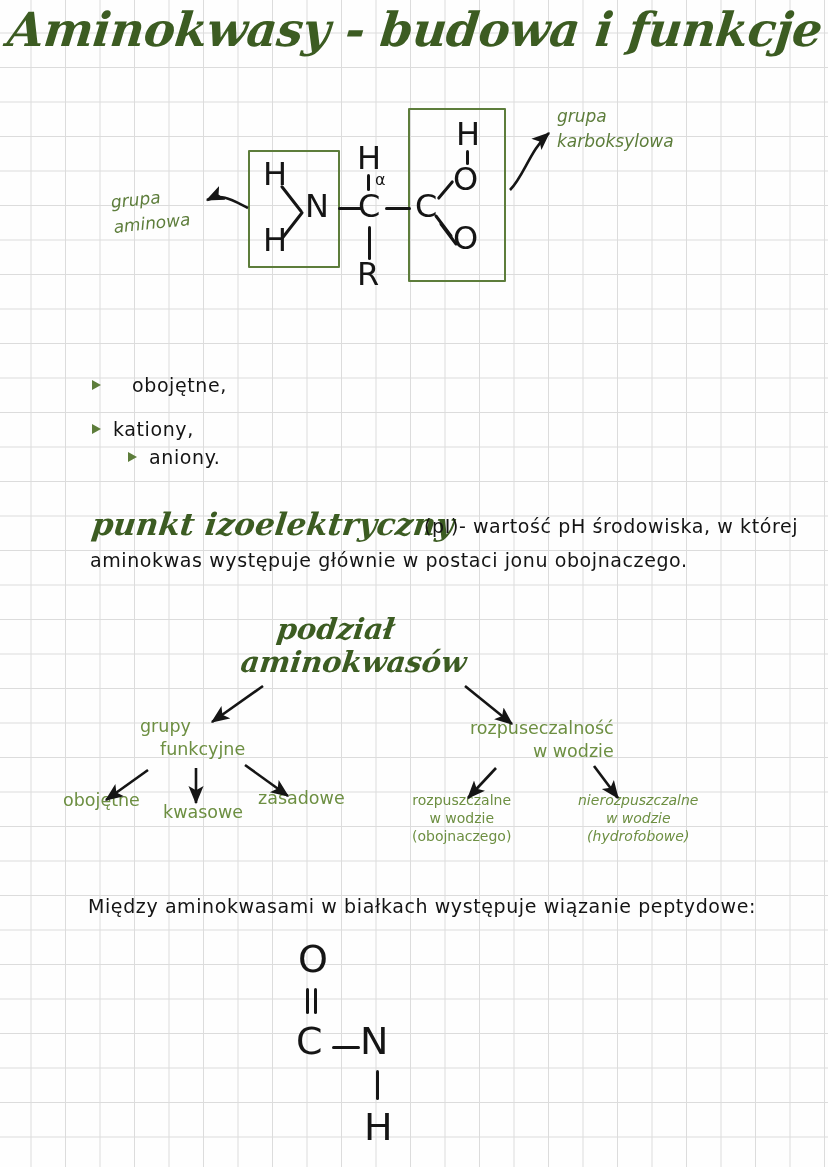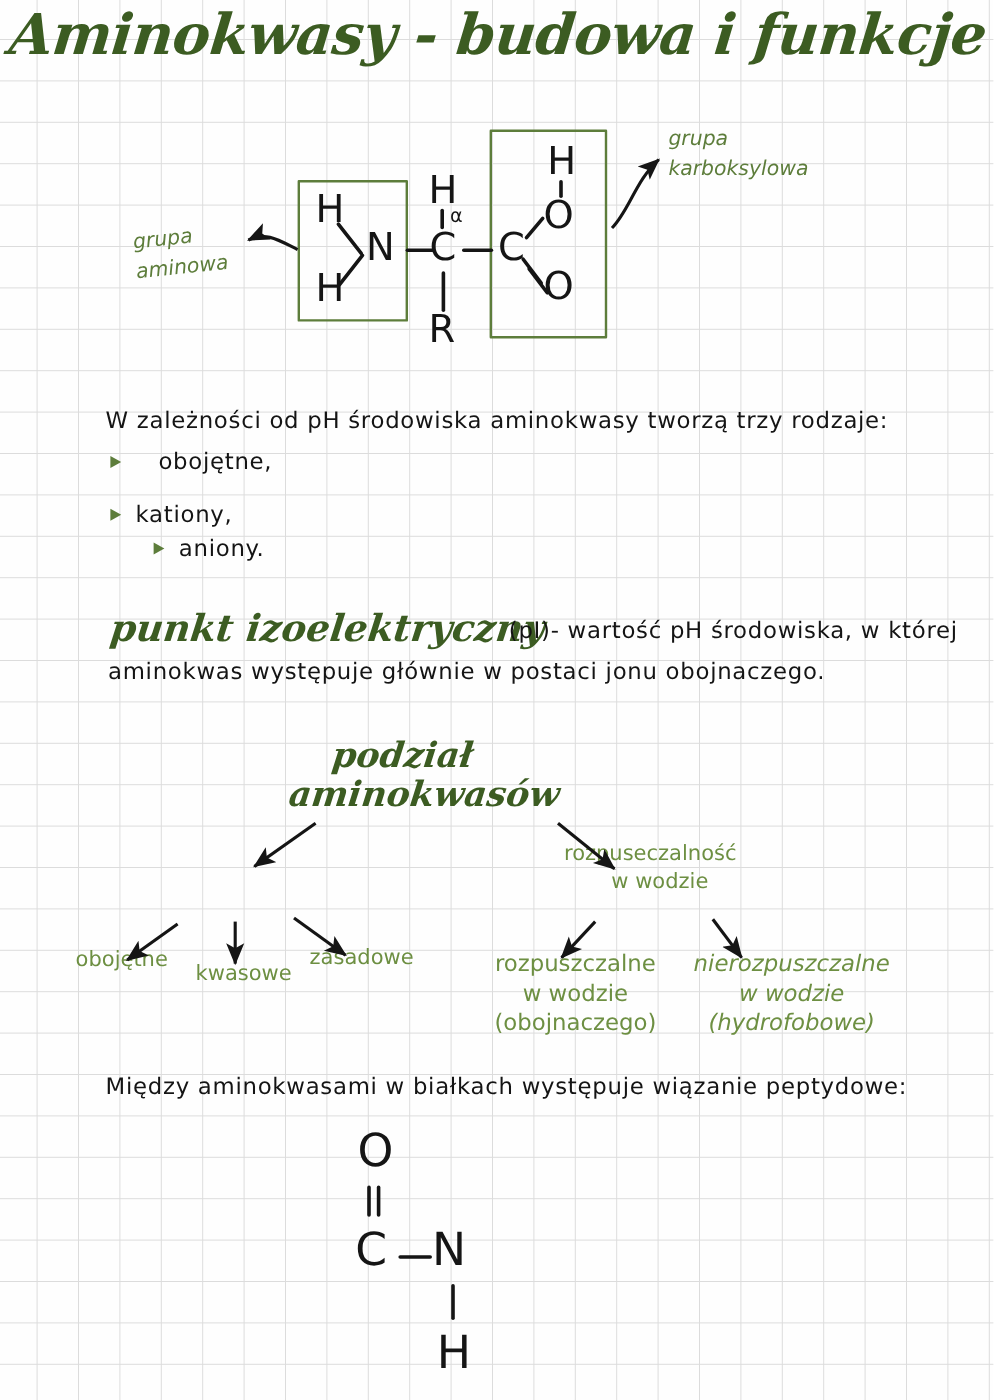--- a/index.html
+++ b/index.html
@@ -102,21 +102,21 @@
 
   
   .tree-label {
     font-family: "DejaVu Sans", sans-serif;
     font-size: 17.5px;
     color: #6d8f42;
     line-height: 1.3;
     text-align: center;
     white-space: nowrap;
   }
-  .tree-label.small { font-size: 19px; }
+  .tree-label.small { font-size: 14px; }
 
   svg.arrows {
     position: absolute;
     left: 0; top: 0;
     width: 828px; height: 1167px;
     pointer-events: none;
   }
 </style>
 </head>
 <body>
@@ -171,21 +171,20 @@
       <div>grupa</div>
       <div>aminowa</div>
     </div>
 
     <div class="abs green-note" style="left:557px; top:104px;">
       <div>grupa</div>
       <div>karboksylowa</div>
     </div>
   </div>
 
-  <div class="abs body-text" style="left:88px; top:340px;">W zależności od pH środowiska aminokwasy tworzą trzy rodzaje:</div>
 
   <div class="abs bullet-row" style="left:92px; top:374px;gap:31px;">
     <span class="bullet-tri"></span>
     <span class="body-text">obojętne,</span>
   </div>
   <div class="abs bullet-row" style="left:92px; top:418px;">
     <span class="bullet-tri"></span>
     <span class="body-text">kationy,</span>
   </div>
   <div class="abs bullet-row" style="left:92px; top:446px;padding-left:36px;">
@@ -193,32 +192,36 @@
     <span class="body-text">aniony.</span>
   </div>
 
   <div class="abs script-head" style="left:92px; top:506px; font-size:31px;">punkt izoelektryczny</div>
   <div class="abs body-text" style="left:90px; top:549px;">aminokwas występuje głównie w postaci jonu  obojnaczego.</div>
   <div class="abs body-text" style="left:424px; top:515px;">(pI)- wartość pH środowiska,  w  której</div>
 
   <div class="abs script-head" style="left:277px; top:612px; font-size:29px;">podział</div>
   <div class="abs script-head" style="left:241px; top:645px; font-size:29px;">aminokwasów</div>
 
+  <div class="abs tree-label" style="left:140px; top:715px; text-align:left;">
+    <div>grupy</div>
+    <div style="margin-left:20px;">funkcyjne</div>
+  </div>
 
   <div class="abs tree-label" style="left:63px; top:789px;">
     <div>obojętne</div>
   </div>
   <div class="abs tree-label" style="left:163px; top:801px;">
     <div>kwasowe</div>
   </div>
   <div class="abs tree-label" style="left:258px; top:787px;">
     <div>zasadowe</div>
   </div>
 
-  <div class="abs tree-label" style="left:470px; top:701px; text-align:center;">
+  <div class="abs tree-label" style="left:470px; top:717px; text-align:right;">
     <div>rozpuseczalność</div>
     <div style="margin-left:16px;">w  wodzie</div>
   </div>
 
   <div class="abs tree-label small" style="left:412px; top:791px;">
     <div>rozpuszczalne</div>
     <div>w  wodzie</div>
     <div>(obojnaczego)</div>
   </div>
   <div class="abs tree-label small" style="left:578px; top:791px;font-style:italic;">

